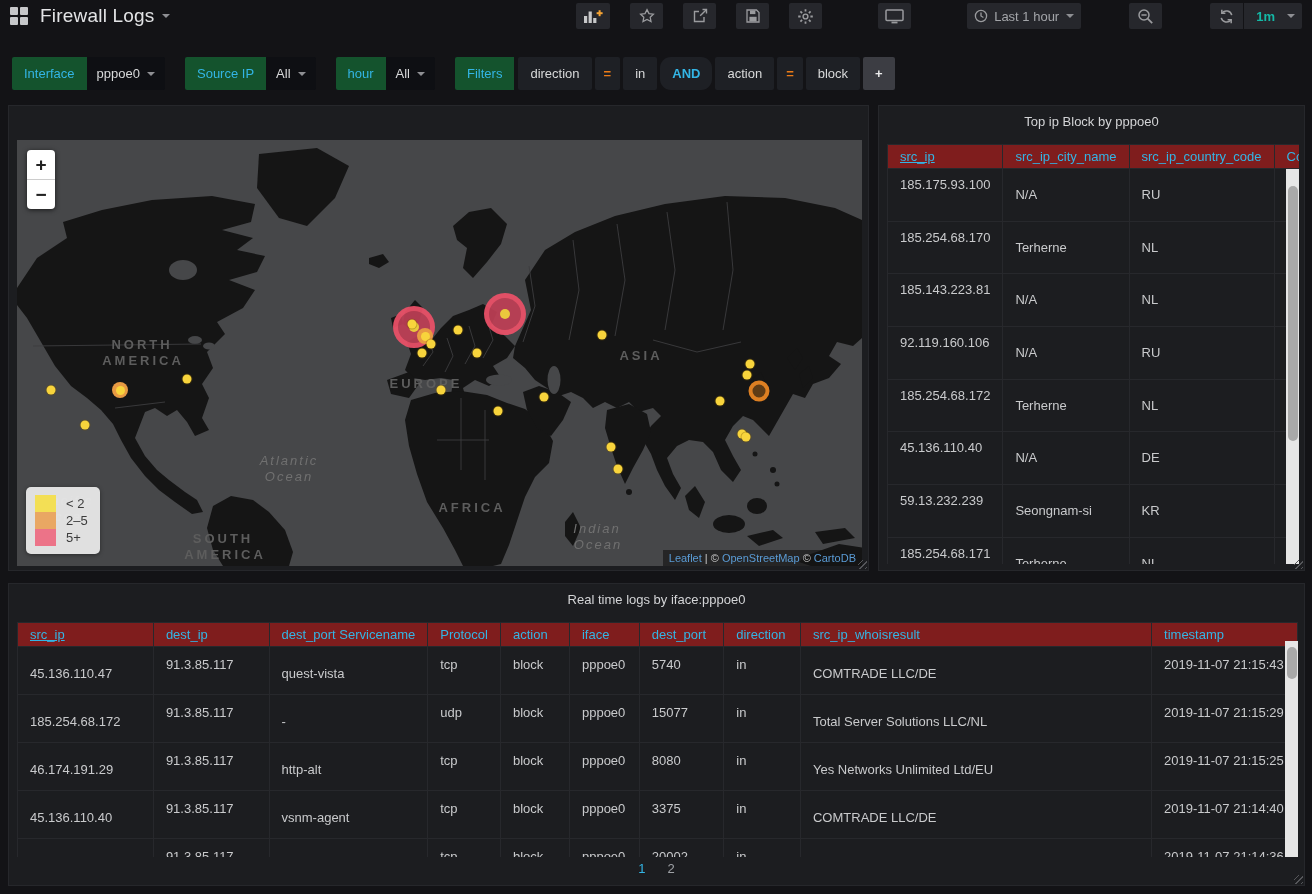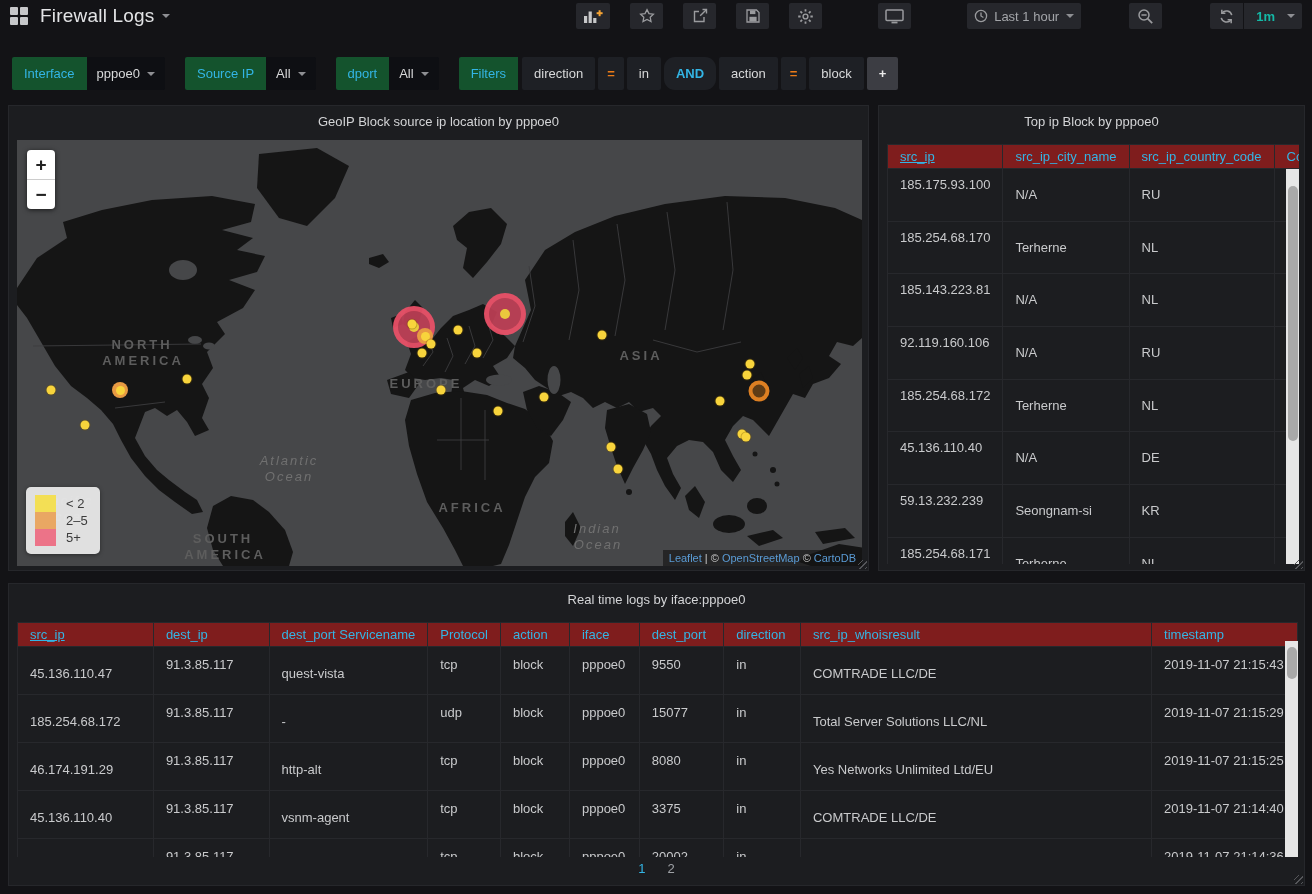--- a/index.html
+++ b/index.html
@@ -182,21 +182,21 @@
     </span>
   </div>
   <div class="var-group">
     <span class="var-label">Source IP</span>
     <span class="var-value">
       <span>All</span>
       <span class="caret"></span>
     </span>
   </div>
   <div class="var-group">
-    <span class="var-label">dport</span>
+    <span class="var-label">hour</span>
     <span class="var-value">
       <span>All</span>
       <span class="caret"></span>
     </span>
   </div>
   <div class="var-group">
     <span class="var-label">Filters</span>
     <span style="width:4px"></span>
     <span class="chip-row">
         <span class="chip key">direction</span>
@@ -205,21 +205,20 @@
         <span class="chip cond">AND</span>
         <span class="chip key">action</span>
         <span class="chip op">=</span>
         <span class="chip val">block</span>
         <span class="chip add">+</span>
       </span>
   </div>
 </div>
 
 <div class="panel" id="panel-map">
-  <div class="panel-title">GeoIP Block source ip location by pppoe0</div>
   <div class="map-wrap">
     <svg class="map-svg" width="845" height="426" viewBox="0 0 845 426">
       <rect x="0" y="0" width="845" height="426" fill="#464749"></rect>
       <g fill="#151515" stroke="none">
 
         <path d="M0,148 L20,118 50,98 46,82 85,70 135,60 195,56 238,64 234,82 205,90 236,98 220,110 248,116 240,132 212,140 238,150 226,168 200,182 208,194 190,212 196,228 185,244 192,258 185,278 192,290 178,296 170,282 160,270 150,276 138,268 128,272 118,298 128,316 140,330 152,340 168,352 180,360 186,372 175,374 158,362 142,350 128,336 114,318 104,300 96,284 84,270 70,258 54,246 38,226 24,202 10,178 0,165 Z"></path>
 
         <path d="M242,14 L300,8 332,26 318,58 290,86 262,78 240,48 Z"></path>
 
         <path d="M196,366 L214,356 236,360 252,372 268,390 276,412 272,426 206,426 196,410 190,388 Z"></path>
@@ -462,21 +461,21 @@
           </tr>
         </thead>
         <tbody>
           <tr>
             <td class="pt-lo">45.136.110.47</td>
             <td class="pt-hi">91.3.85.117</td>
             <td class="pt-lo">quest-vista</td>
             <td class="pt-hi">tcp</td>
             <td class="pt-hi">block</td>
             <td class="pt-hi">pppoe0</td>
-            <td class="pt-hi">9550</td>
+            <td class="pt-hi">5740</td>
             <td class="pt-hi">in</td>
             <td class="pt-lo">COMTRADE LLC/DE</td>
             <td class="pt-hi">2019-11-07 21:15:43</td>
           </tr>
           <tr>
             <td class="pt-lo">185.254.68.172</td>
             <td class="pt-hi">91.3.85.117</td>
             <td class="pt-lo">-</td>
             <td class="pt-hi">udp</td>
             <td class="pt-hi">block</td>

